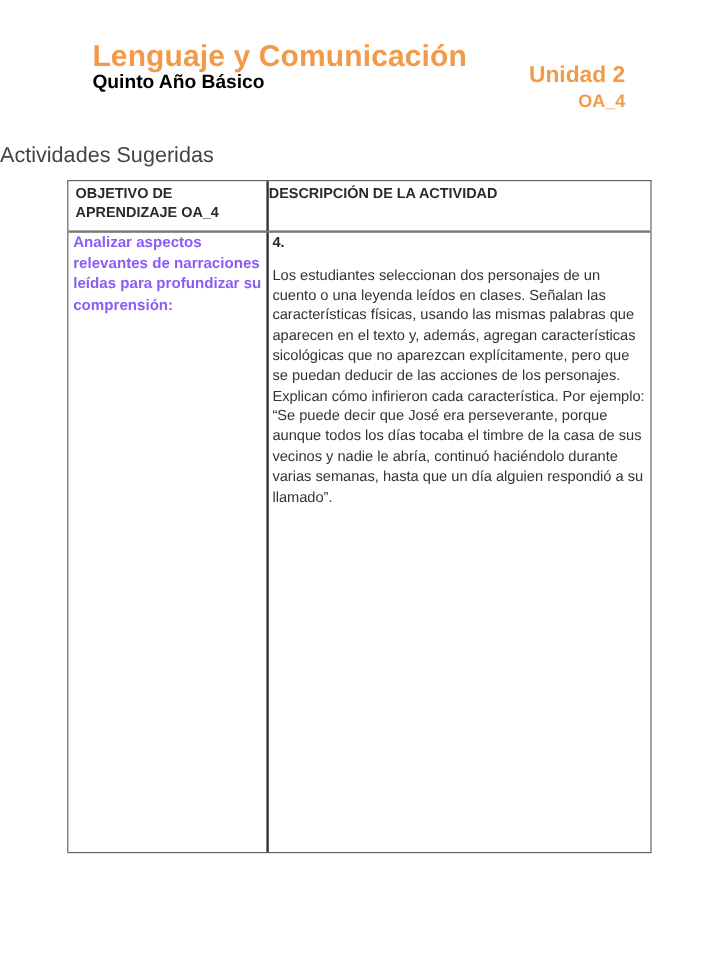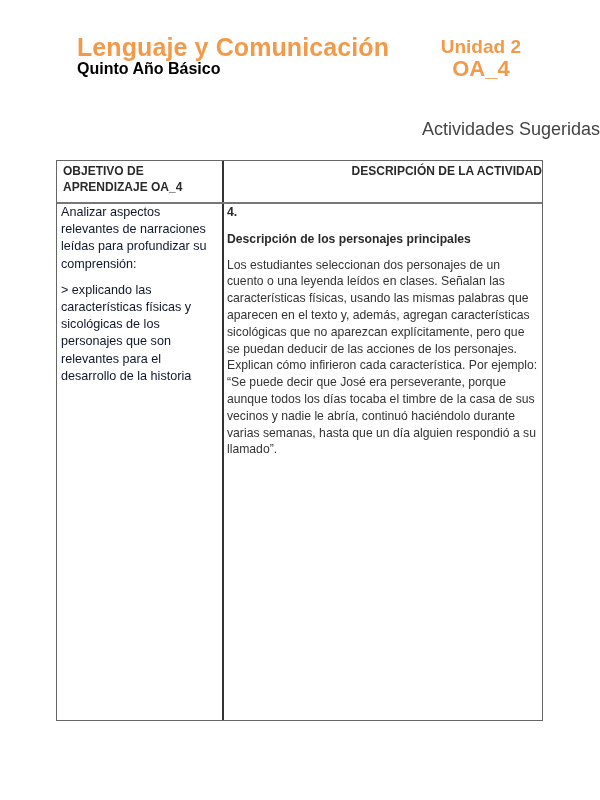--- a/index.html
+++ b/index.html
@@ -16,22 +16,22 @@
       color: #222222;
     }
     .header-left {
       position: absolute;
       left: 77px;
       top: 36px;
     }
     .header-right {
       position: absolute;
       right: 79px;
-      top: 36px;
-      text-align: center;
+      top: 52px;
+      text-align: right;
     }
     .subject {
       font-size: 25px;
       font-weight: bold;
       color: #f39a4a;
       line-height: 22px;
       letter-spacing: 0.1px;
       text-align: right;
     }
     .grade {
@@ -40,39 +40,39 @@
       color: #000000;
       line-height: 22px;
     }
     .unit {
       font-size: 19px;
       font-weight: bold;
       color: #f39a4a;
       line-height: 22px;
     }
     .oa {
-      font-size: 22px;
+      font-size: 15px;
       font-weight: bold;
       color: #f39a4a;
       line-height: 22px;
     }
     .section-title {
       position: absolute;
       left: 0;
       width: 600px;
       top: 119px;
-      text-align: right;
+      text-align: left;
       font-size: 18px;
       color: #444444;
       font-weight: normal;
     }
     .table {
       position: absolute;
       left: 56px;
-      top: 160px;
+      top: 150px;
       width: 487px;
       height: 561px;
       border: 1.5px solid #666666;
       box-sizing: border-box;
     }
     .col-divider {
       position: absolute;
       left: 165px;
       top: 0;
       width: 1.5px;
@@ -95,35 +95,35 @@
       font-size: 12px;
       font-weight: bold;
       line-height: 16px;
       color: #2a2a2a;
     }
     .th-right {
       position: absolute;
       left: 167px;
       top: 2px;
       width: 318px;
-      text-align: right;
+      text-align: left;
       font-size: 12px;
       font-weight: bold;
       line-height: 16px;
       color: #2a2a2a;
     }
     .td-left {
       position: absolute;
       left: 4px;
       top: 43px;
       width: 158px;
       font-size: 12.6px;
-      font-weight: normal;
+      font-weight: bold;
       line-height: 17.2px;
-      color: #0f172a;
+      color: #8b5cf6;
     }
     .td-left p {
       margin: 0 0 9px 0;
     }
     .td-right {
       position: absolute;
       left: 170px;
       top: 43px;
       width: 312px;
       font-size: 12.2px;
@@ -161,21 +161,19 @@
 
 <div class="table">
   <div class="col-divider"></div>
   <div class="header-divider"></div>
 
   <div class="th-left">OBJETIVO DE APRENDIZAJE OA_4</div>
   <div class="th-right">DESCRIPCIÓN DE LA ACTIVIDAD</div>
 
   <div class="td-left">
     <p>Analizar aspectos relevantes de narraciones leídas para profundizar su comprensión:</p>
-    <p>&gt; explicando las características físicas y sicológicas de los personajes que son relevantes para el desarrollo de la historia</p>
   </div>
 
   <div class="td-right">
     <p class="activity-number">4.</p>
-    <p class="activity-title">Descripción de los personajes principales</p>
     <p class="activity-body">Los estudiantes seleccionan dos personajes de un cuento o una leyenda leídos en clases. Señalan las características físicas, usando las mismas palabras que aparecen en el texto y, además, agregan características sicológicas que no aparezcan explícitamente, pero que se puedan deducir de las acciones de los personajes. Explican cómo infirieron cada característica. Por ejemplo: “Se puede decir que José era perseverante, porque aunque todos los días tocaba el timbre de la casa de sus vecinos y nadie le abría, continuó haciéndolo durante varias semanas, hasta que un día alguien respondió a su llamado”.</p>
   </div>
 </div>
 
 </body></html>

